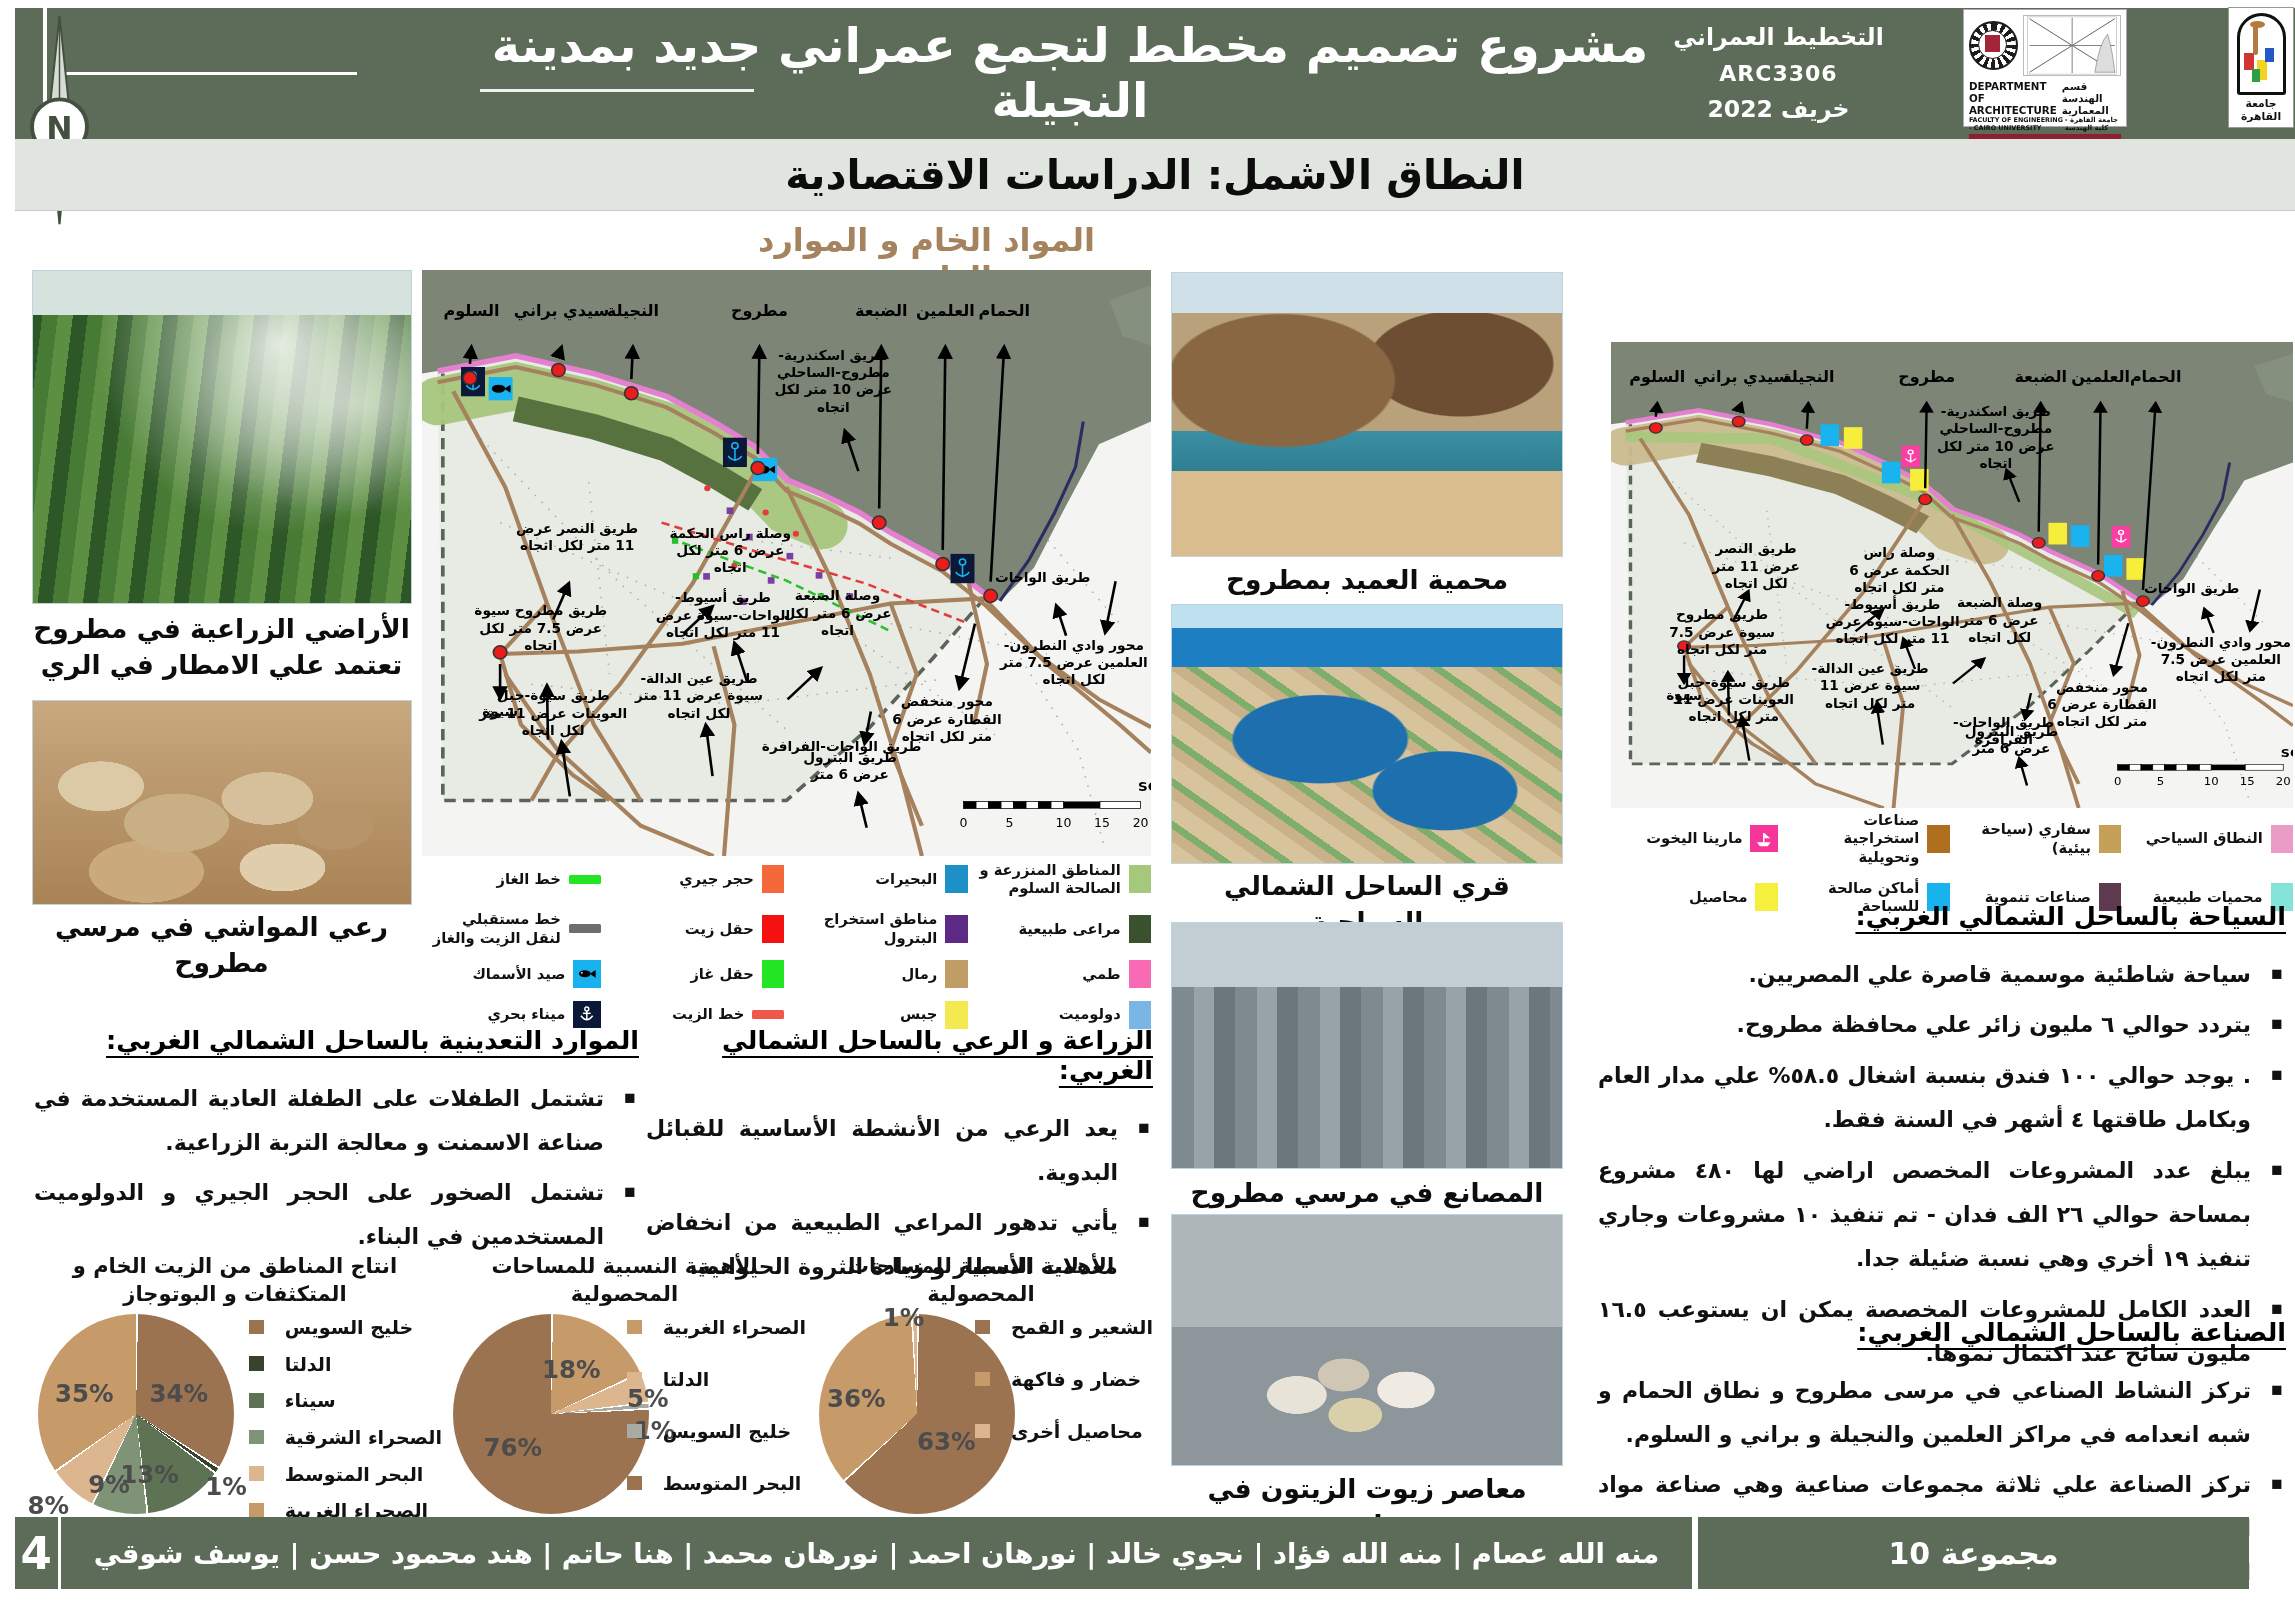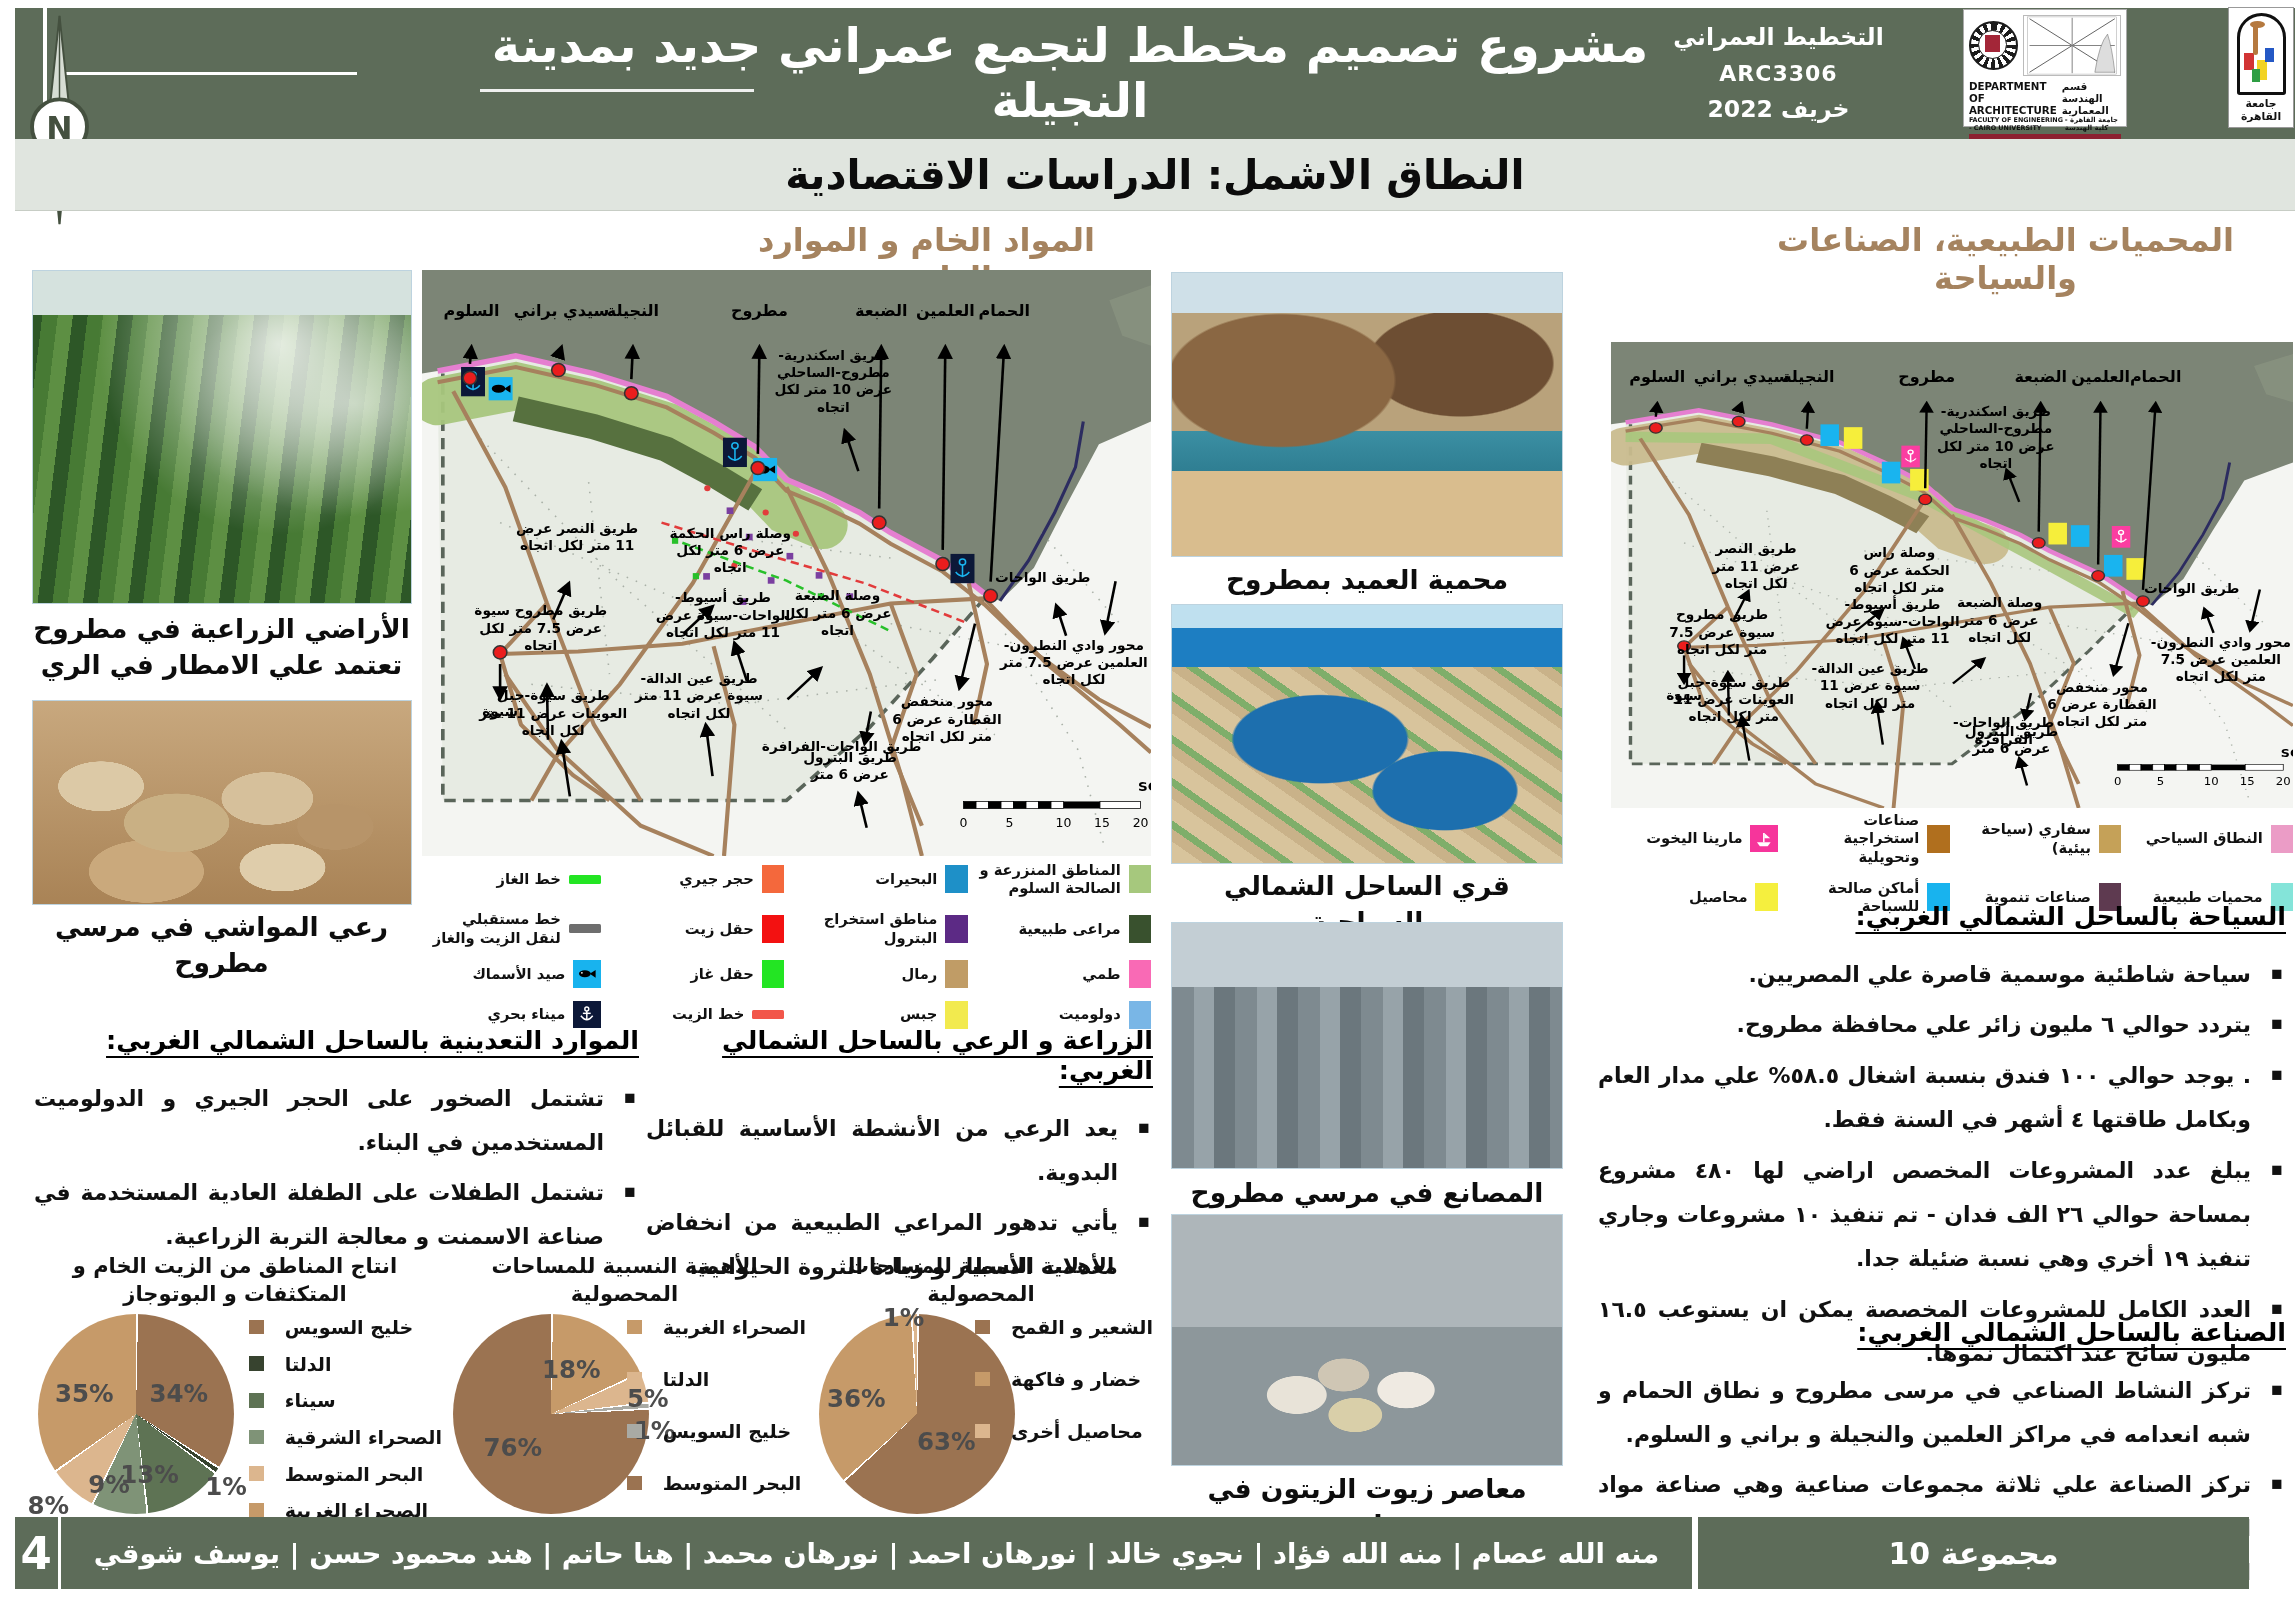--- a/index.html
+++ b/index.html
@@ -190,21 +190,20 @@
     <polygon points="66,6 88,214 66,430 44,214" fill="#d7ddd4" stroke="#44503f" stroke-width="4"></polygon>
     <line x1="66" y1="6" x2="66" y2="430" stroke="#44503f" stroke-width="3"></line>
     <line x1="30" y1="214" x2="102" y2="214" stroke="#44503f" stroke-width="5"></line>
     <circle cx="66" cy="232" r="56" fill="#fff" stroke="#44503f" stroke-width="8"></circle>
     <text x="66" y="256" text-anchor="middle" font-size="64" font-weight="bold" fill="#44503f">N</text>
   </svg>
 
   <div class="abs subheader"></div>
   <div class="abs subheader-title">النطاق الاشمل: الدراسات الاقتصادية</div>
 
-  <div class="abs sec-title" id="right-title">المحميات الطبيعية، الصناعات والسياحة</div>
   <div class="abs sec-title" id="left-title">المواد الخام و الموارد الطبيعية</div>
 
   <div class="abs photo photo-farm" style="left:32px;top:270px;width:380px;height:334px"></div>
   <div class="abs caption" style="left:27px;top:611px;width:389px">الأراضي الزراعية في مطروح تعتمد علي الامطار في الري</div>
   <div class="abs photo photo-sheep" style="left:32px;top:700px;width:380px;height:205px"></div>
   <div class="abs caption" style="left:27px;top:909px;width:389px">رعي المواشي في مرسي مطروح</div>
 
   <div class="abs map-wrap" id="left-map" style="left:422px;top:270px;width:729px;height:586px">
       <svg viewBox="0 0 1400 1160" preserveAspectRatio="none" style="position:absolute;inset:0;width:100%;height:100%">
         <defs>
@@ -615,22 +614,22 @@
     <div class="sub-head">الصناعة بالساحل الشمالي الغربي:</div>
     <ul class="bullets" id="industry-list">
         <li>تركز النشاط الصناعي في مرسى مطروح و نطاق الحمام و شبه انعدامه في مراكز العلمين والنجيلة و براني و السلوم.</li>
         <li>تركز الصناعة علي ثلاثة مجموعات صناعية وهي صناعة مواد البناء والصناعات الغذائية والصناعات الخشبية ومنتجات الاخشاب، وافتقارها للتنوع في المنتجات.</li>
       </ul>
   </div>
 
   <div class="abs" style="left:34px;top:1025px;width:605px">
     <div class="sub-head">الموارد التعدينية بالساحل الشمالي الغربي:</div>
     <ul class="bullets small-bullets" id="mining-list">
+        <li>تشتمل الطفلات على الطفلة العادية المستخدمة في صناعة الاسمنت و معالجة التربة الزراعية.</li>
         <li>تشتمل الصخور على الحجر الجيري و الدولوميت المستخدمين في البناء.</li>
-        <li>تشتمل الطفلات على الطفلة العادية المستخدمة في صناعة الاسمنت و معالجة التربة الزراعية.</li>
       </ul>
   </div>
   <div class="abs" style="left:646px;top:1025px;width:507px">
     <div class="sub-head">الزراعة و الرعي بالساحل الشمالي الغربي:</div>
     <ul class="bullets small-bullets" id="agri-list">
         <li>يعد الرعي من الأنشطة الأساسية للقبائل البدوية.</li>
         <li>يأتي تدهور المراعي الطبيعية من انخفاض معدلات الأمطار و زيادة الثروة الحيوانية.</li>
       </ul>
   </div>
 

